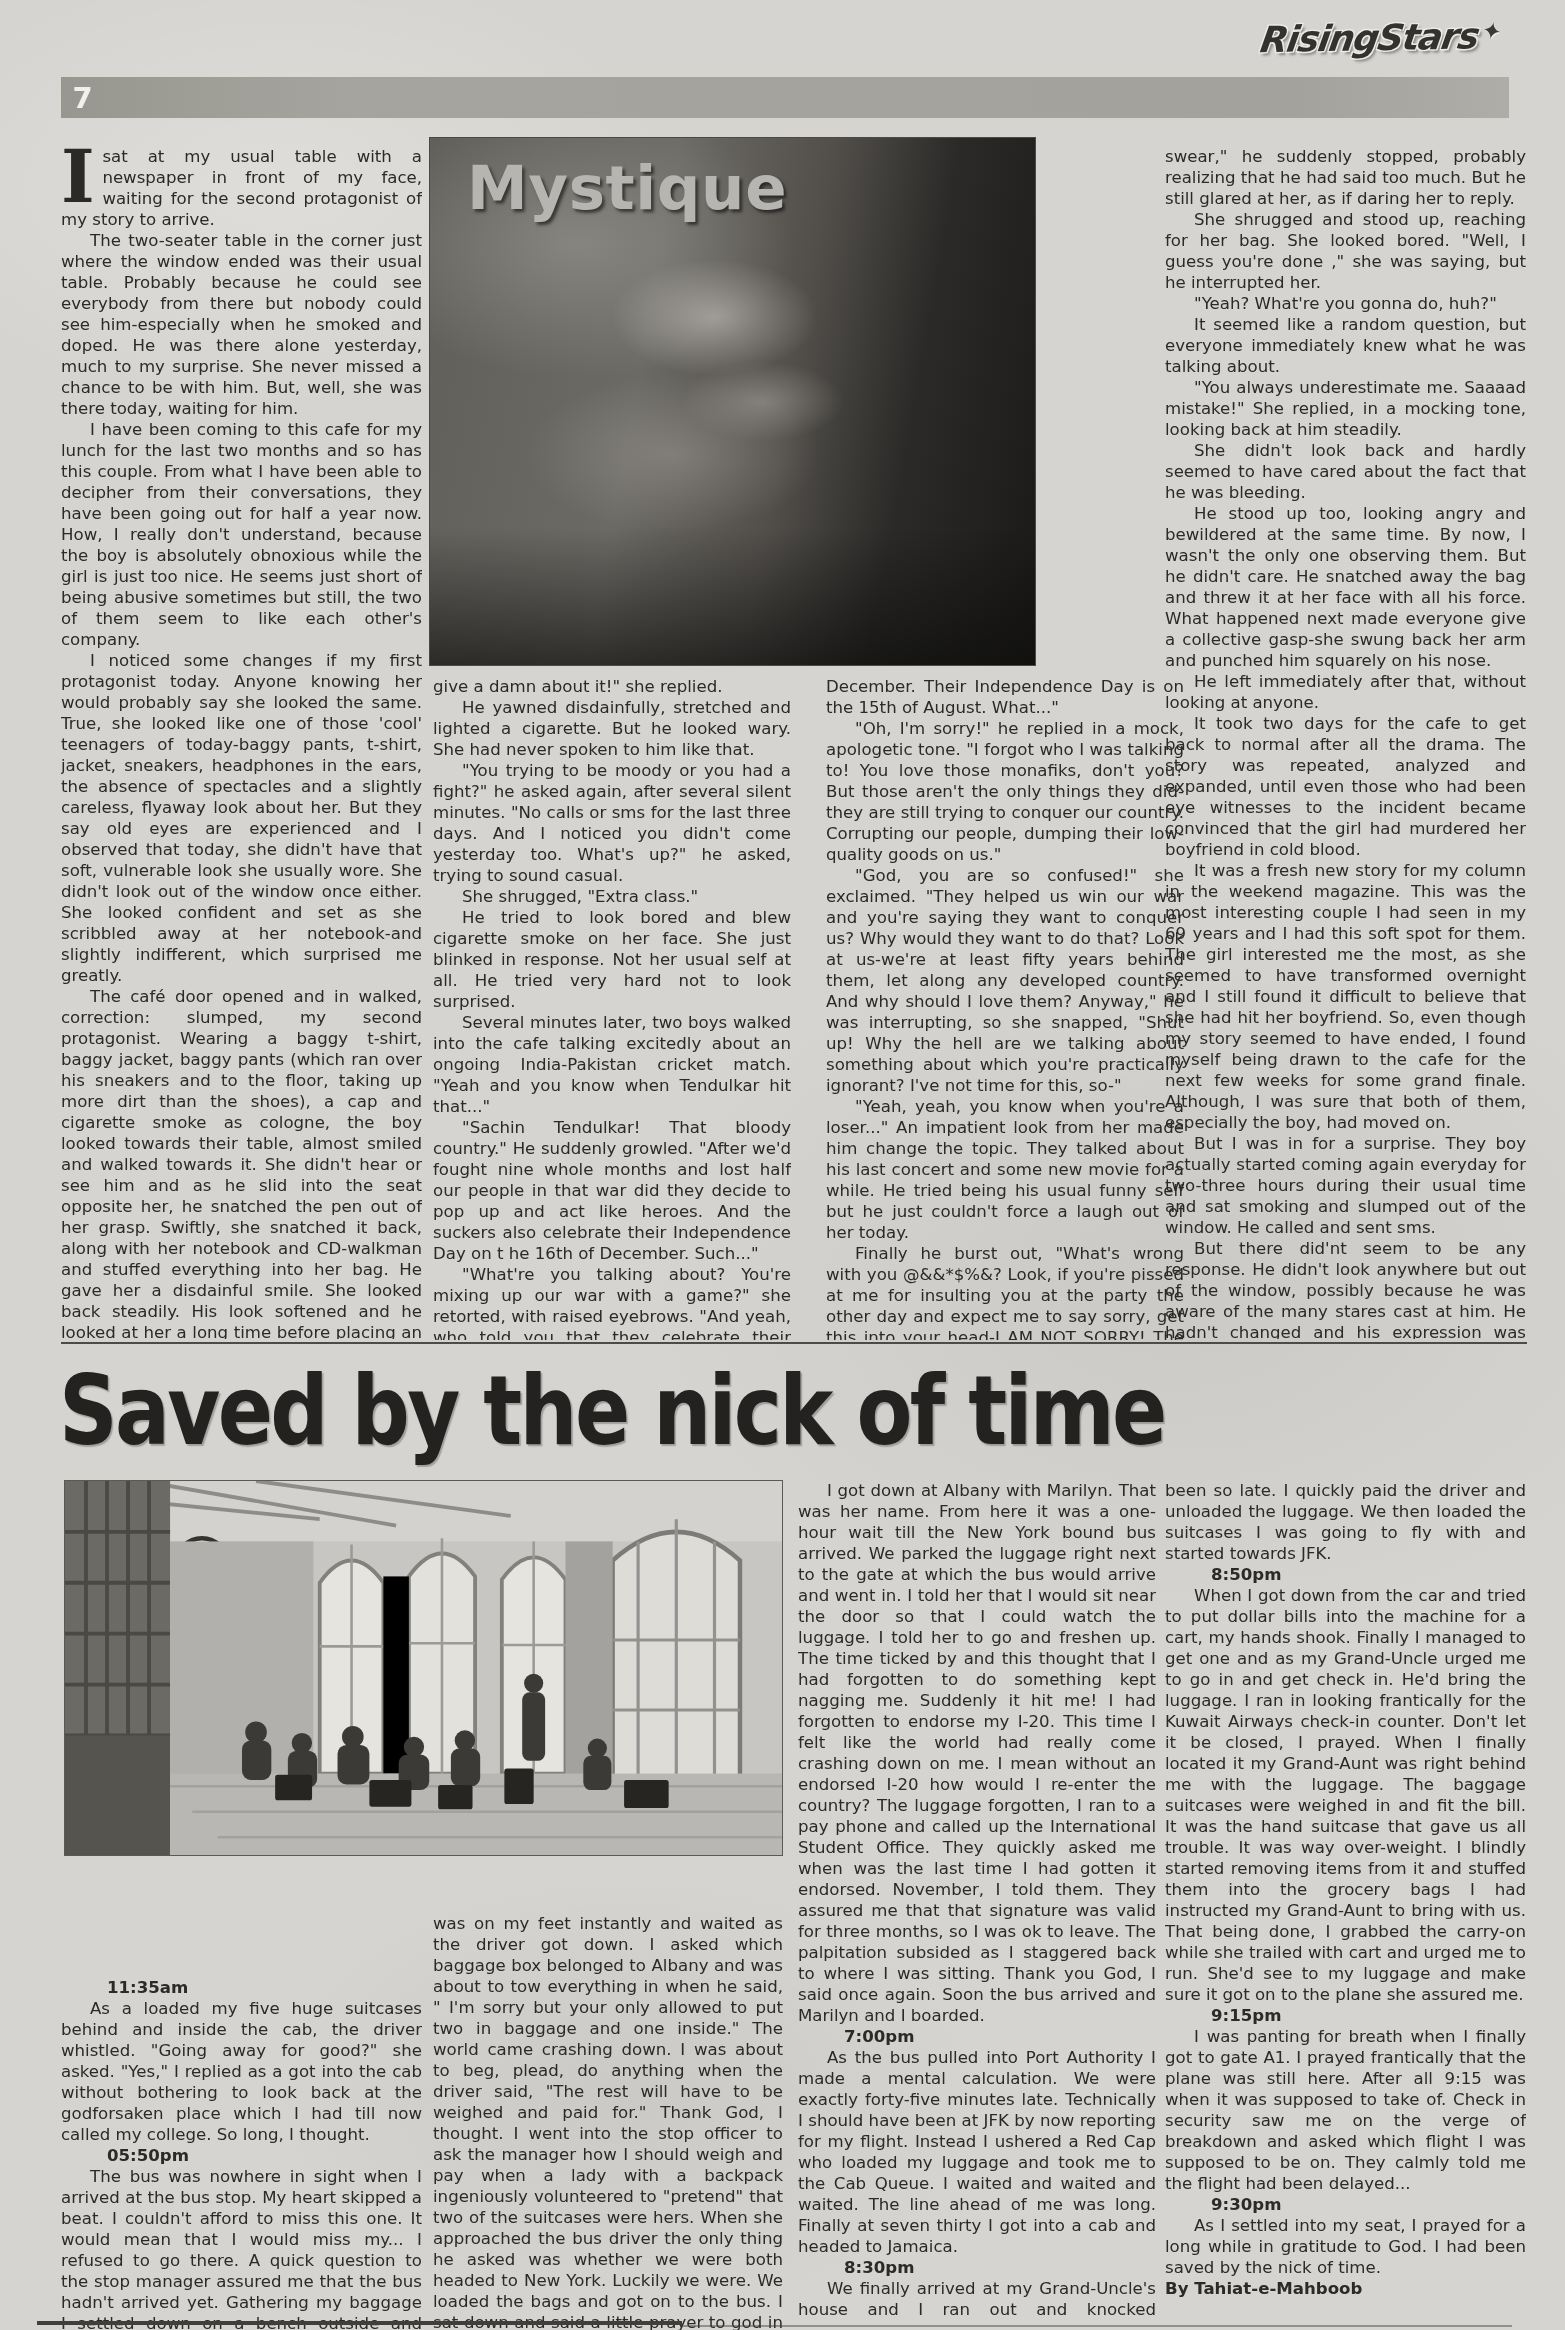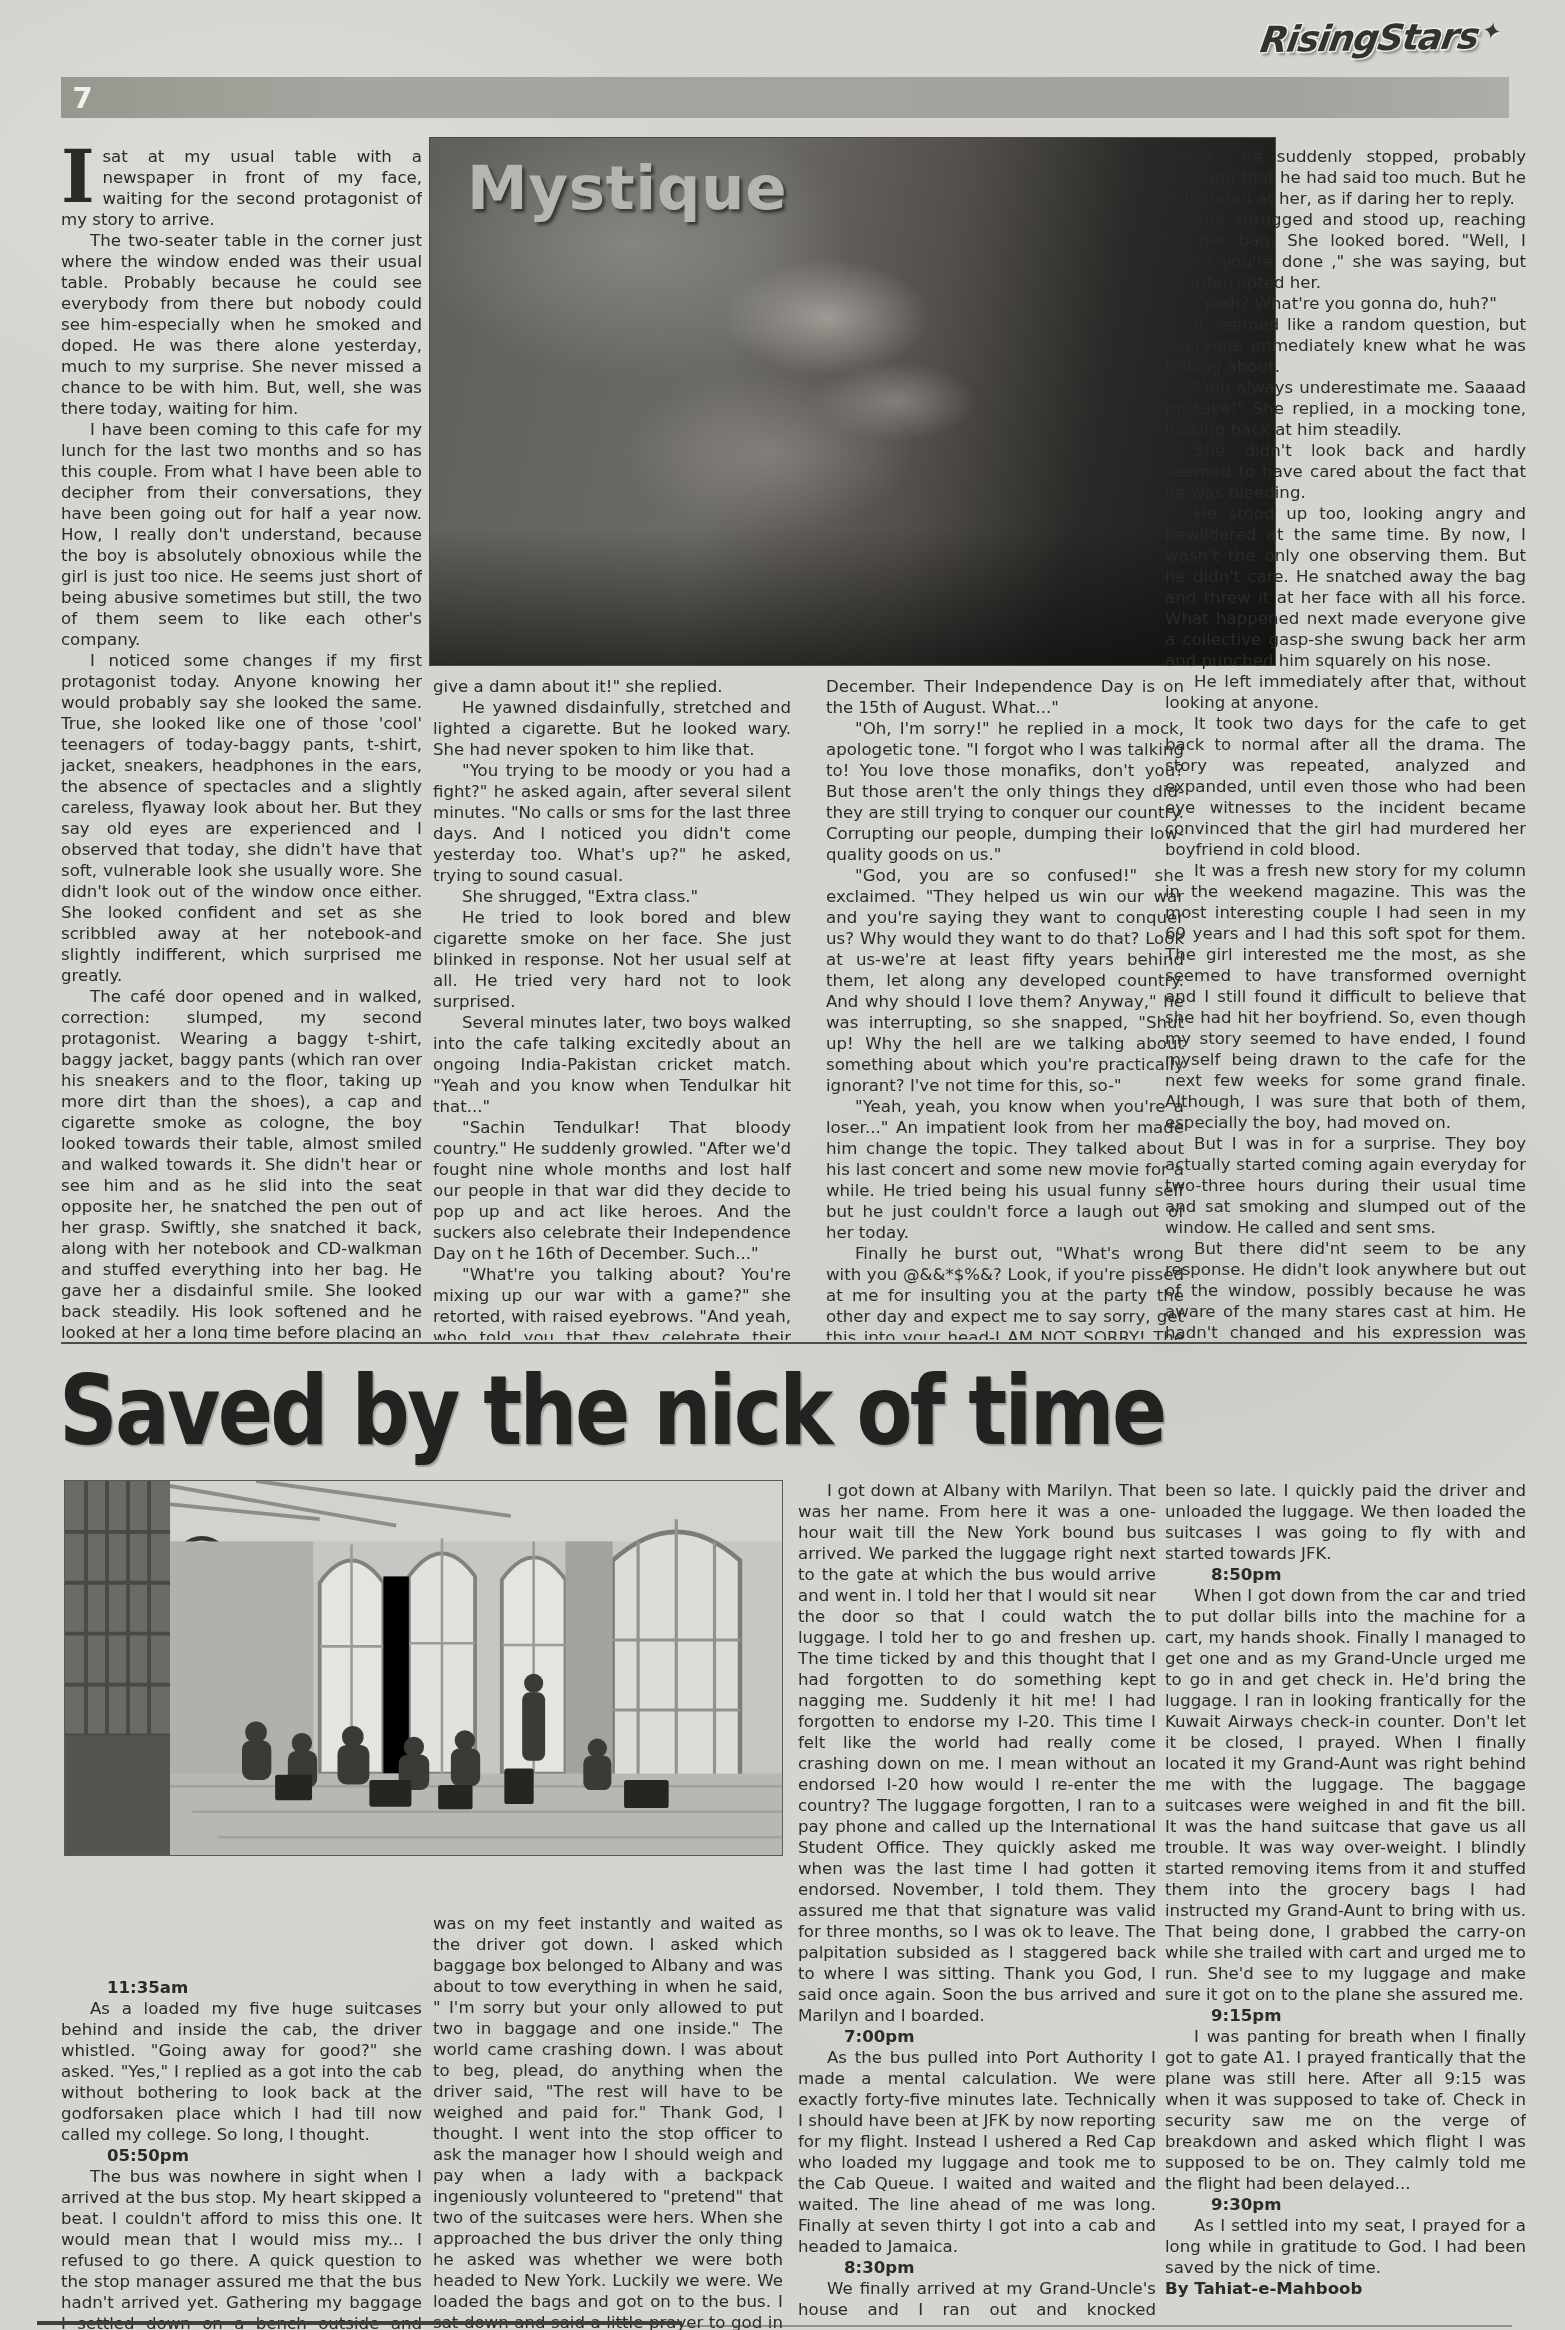--- a/index.html
+++ b/index.html
@@ -54,21 +54,21 @@
   .dropcap {
     float: left;
     font-family: "DejaVu Serif", serif;
     font-size: 72px; line-height: 56px;
     font-weight: 700;
     margin: 2.6px 7.7px 0 0;
     color: #2b2a28;
   }
   
   .mystique-photo {
-    position: absolute; left: 429px; top: 137px; width: 847px; height: 529px;
+    position: absolute; left: 429px; top: 137px; width: 607px; height: 529px;
     border: 1.3px solid #4a4945;
     box-sizing: border-box;
     background:
       linear-gradient(to top, rgba(12,12,11,0.65), rgba(12,12,11,0) 26%),
       radial-gradient(ellipse 147px 83px at 47% 34%, rgba(198,195,188,0.6), rgba(198,195,188,0) 70%),
       radial-gradient(ellipse 204px 109px at 40% 60%, rgba(152,149,143,0.55), rgba(152,149,143,0) 72%),
       radial-gradient(ellipse 115px 57px at 55% 50%, rgba(175,172,165,0.5), rgba(175,172,165,0) 70%),
       radial-gradient(ellipse 294px 179px at 24% 20%, rgba(165,163,157,0.5), rgba(165,163,157,0) 75%),
       linear-gradient(100deg, #615f5a 0%, #6c6a65 36%, #524f4b 58%, #2b2a28 76%, #1a1918 100%);
   }

